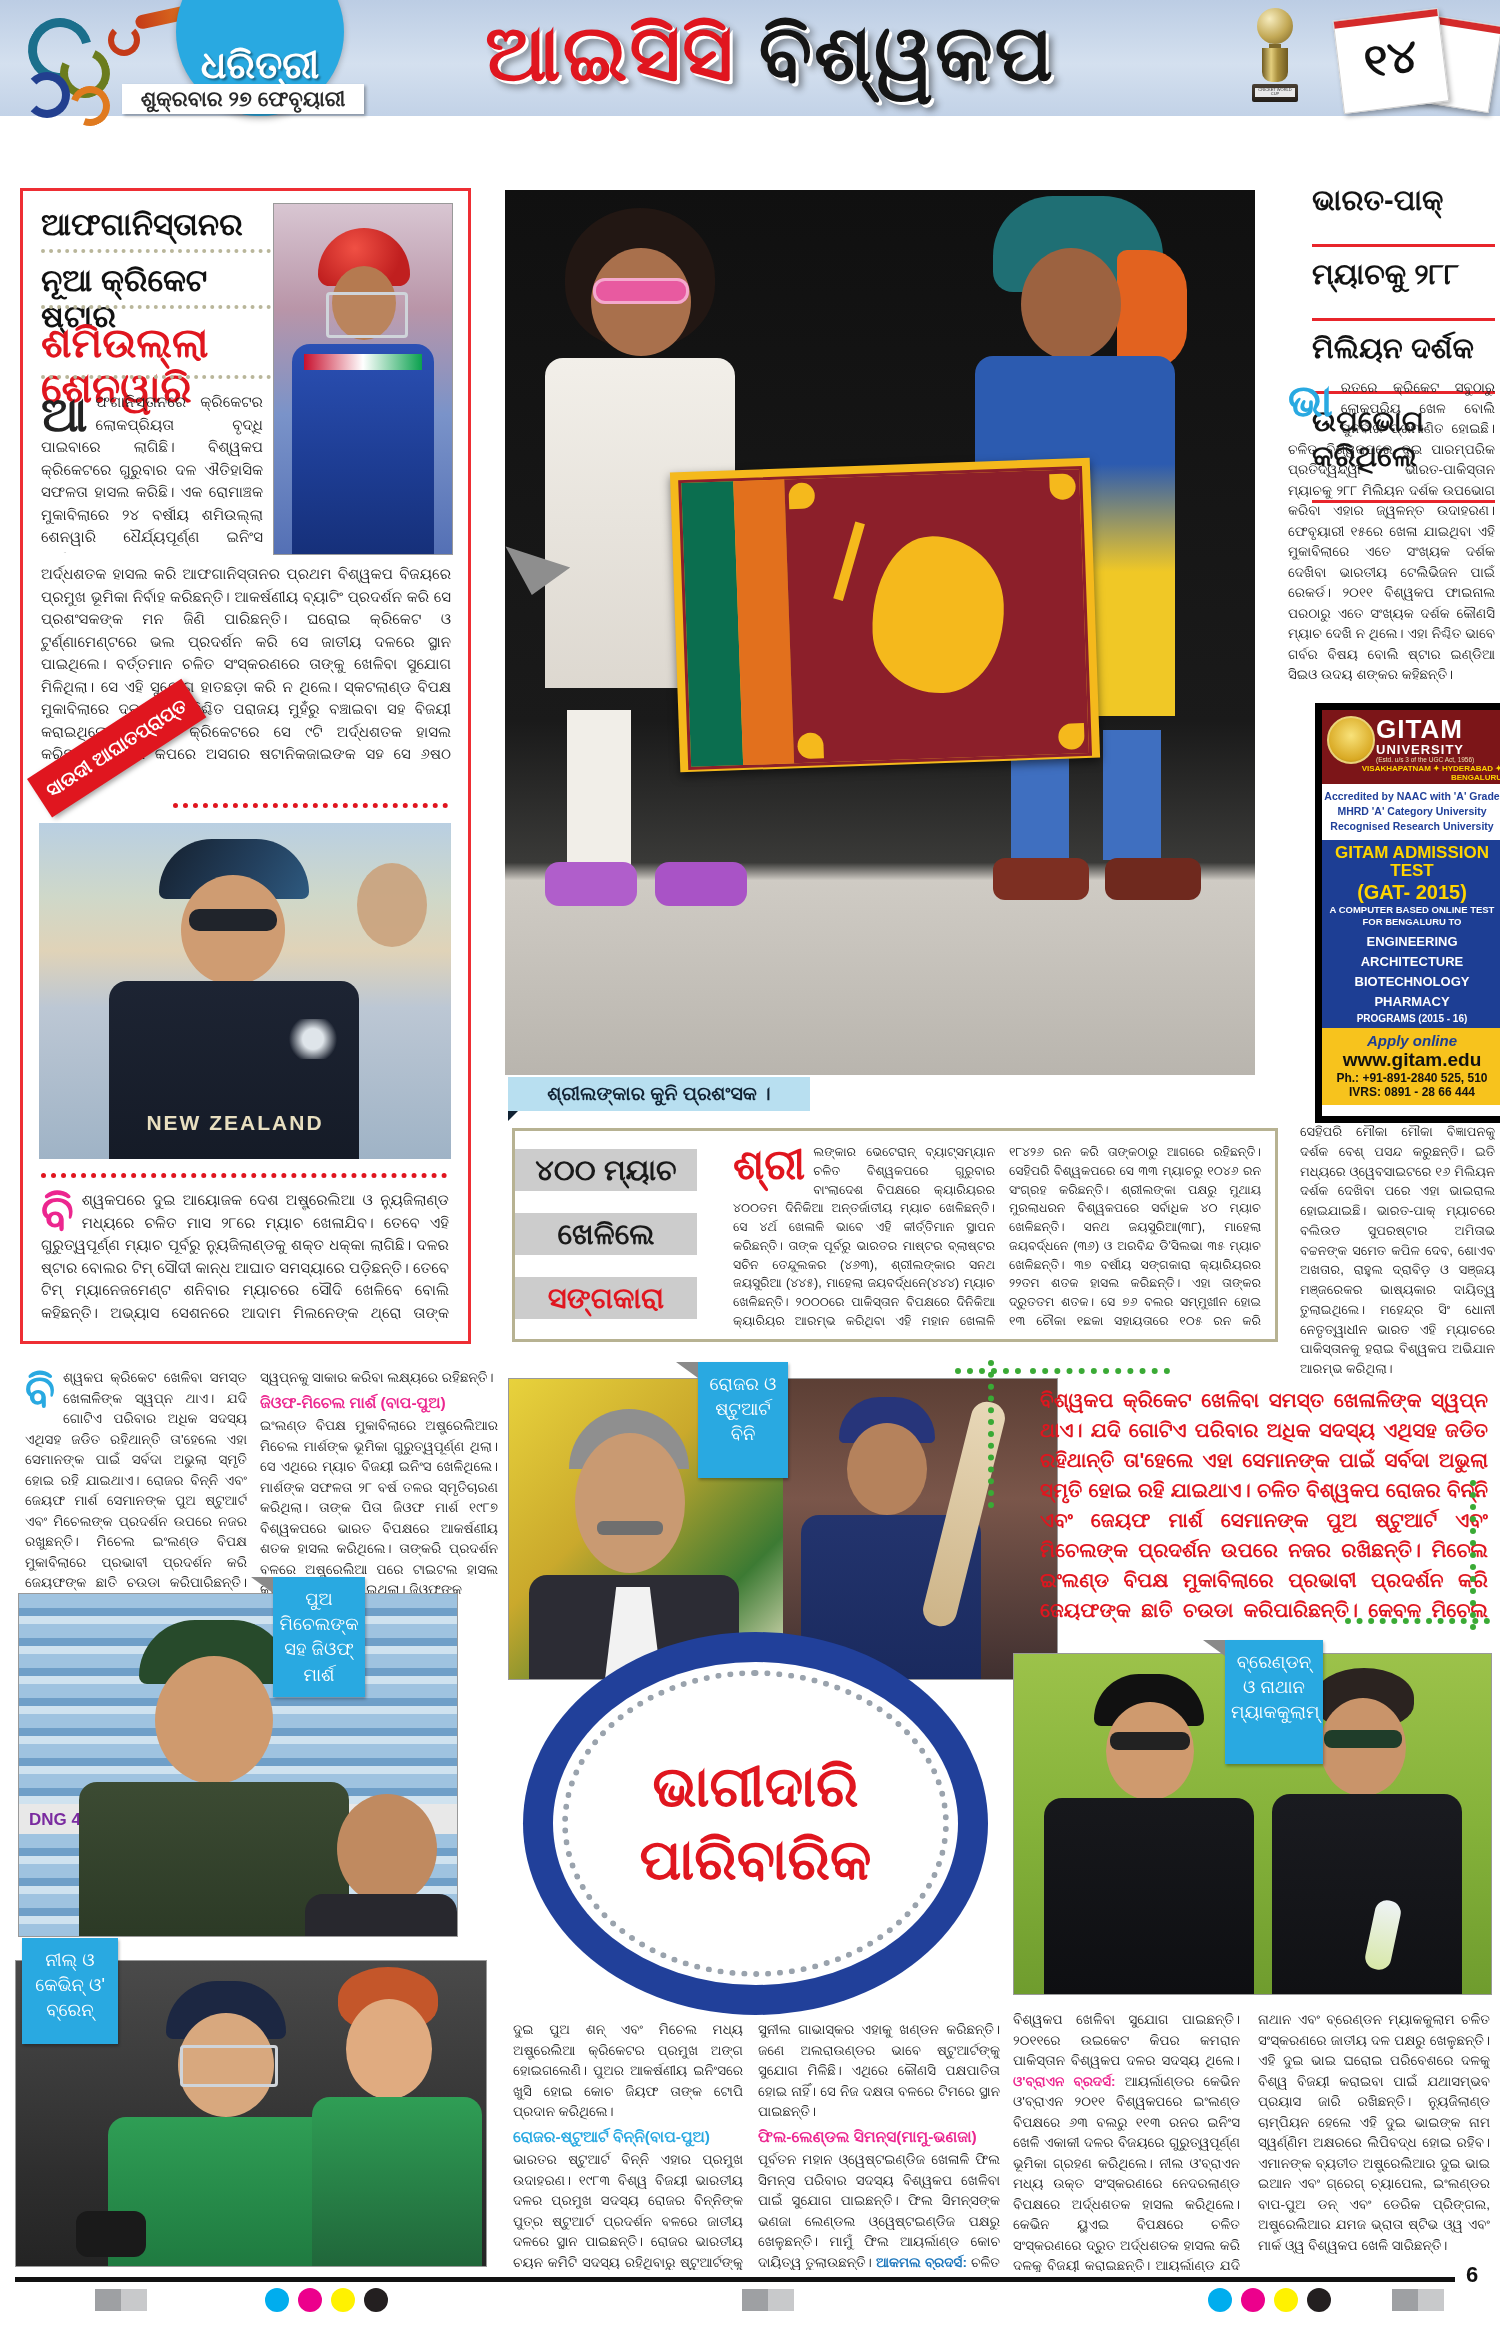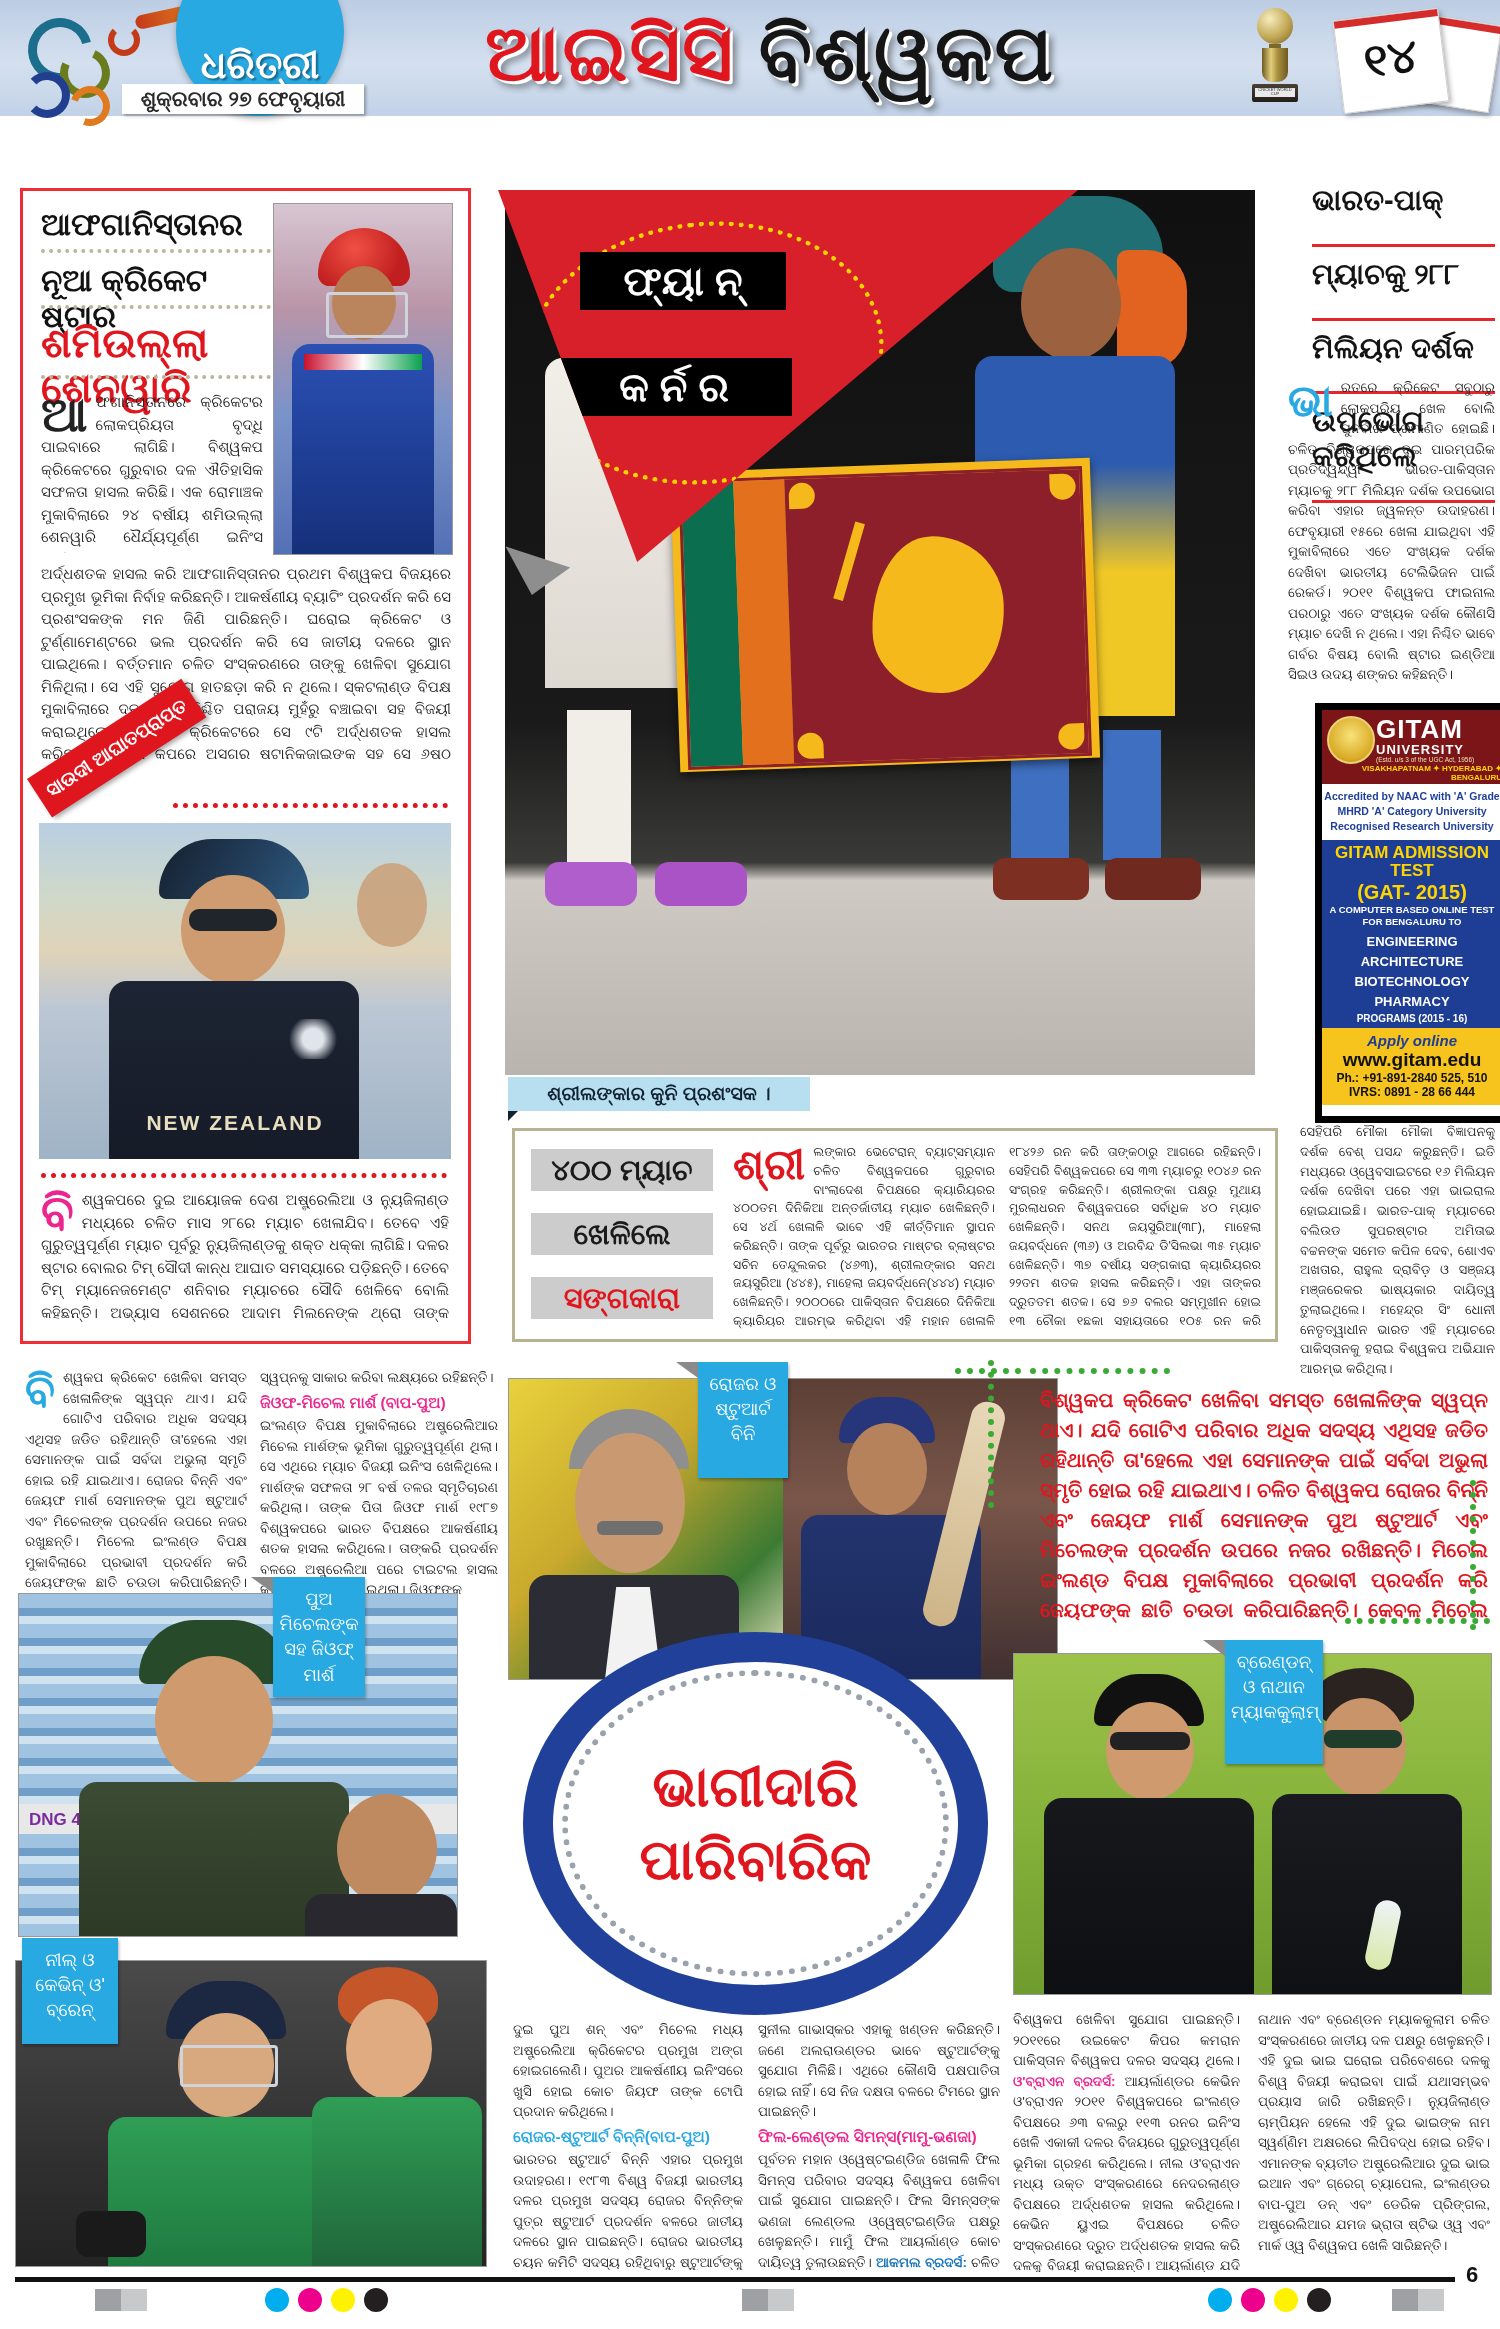--- a/index.html
+++ b/index.html
@@ -107,21 +107,21 @@
   .g-desc{font-size:9.5px;font-weight:bold;line-height:1.3;}
   .g-prog{font-size:13px;font-weight:bold;margin-top:5px;}
   .g-progyr{font-size:10px;font-weight:bold;margin-top:4px;}
   #g-yellow{background:#f7c31d;text-align:center;padding:4px 2px 6px;}
   #g-apply{color:#1d3e94;font-size:15px;font-weight:bold;font-style:italic;}
   #g-web{color:#111;font-size:19px;font-weight:bold;}
   .g-ph{color:#111;font-size:12px;font-weight:bold;}
 
   
   #sanga-box{left:512px;top:1128px;width:760px;height:208px;border:3px solid #b7b292;background:#fff;}
-  .stat-bar{position:absolute;left:16px;width:182px;height:42px;background:#cccccc;
+  .stat-bar{position:absolute;left:0;width:182px;height:42px;background:#cccccc;
     text-align:center;font-size:29px;font-weight:bold;line-height:42px;color:#1a1a1a;}
   .stat-red{color:#e0161f;}
 
   
   #badge{left:523px;top:1632px;width:465px;height:383px;border-radius:50%;
     background:#21409a;z-index:8;display:flex;align-items:center;justify-content:center;}
   #badge-inner{width:405px;height:323px;border-radius:50%;background:#fff;
     display:flex;align-items:center;justify-content:center;}
   #badge-dots{width:375px;height:295px;border-radius:50%;border:6px dotted #9aa3ad;
     display:flex;flex-direction:column;align-items:center;justify-content:center;}
@@ -276,25 +276,20 @@
           <span class="bo" style="left:4px;top:4px;"></span>
           <span class="bo" style="right:4px;top:4px;transform:rotate(90deg);"></span>
           <span class="bo" style="left:4px;bottom:4px;transform:rotate(-90deg);"></span>
           <span class="bo" style="right:4px;bottom:4px;transform:rotate(180deg);"></span>
         </div>
       </div>
     </div>
   </div>
 
   <div id="fan-shadow" class="abs"></div>
-  <div id="fan-tri" class="abs">
-    <div id="fan-ellipse"></div>
-    <div class="fan-bar" style="left:82px;top:62px;width:206px;height:58px;">ଫ୍ୟା ନ୍</div>
-    <div class="fan-bar" style="left:58px;top:168px;width:236px;height:58px;">କ ର୍ନ ର</div>
-  </div>
 
   <div class="abs" style="left:508px;top:1077px;width:302px;height:34px;background:#b8dff0;color:#123;
        font-size:19px;font-weight:bold;line-height:34px;text-align:center;">ଶ୍ରୀଲଙ୍କାର କୁନି ପ୍ରଶଂସକ ।</div>
   <span class="cap-fold" style="left:508px;top:1111px;border-width:10px 10px 0 0;border-color:#123 transparent transparent transparent;"></span>
 
   <div class="abs" style="left:1312px;top:183px;width:183px;">
     <div class="rh-line">ଭାରତ-ପାକ୍</div>
     <div class="rh-line">ମ୍ୟାଚକୁ ୨୮୮</div>
     <div class="rh-line">ମିଲିୟନ ଦର୍ଶକ</div>
     <div class="rh-line">ଉପଭୋଗ କରିଥିଲେ</div>

